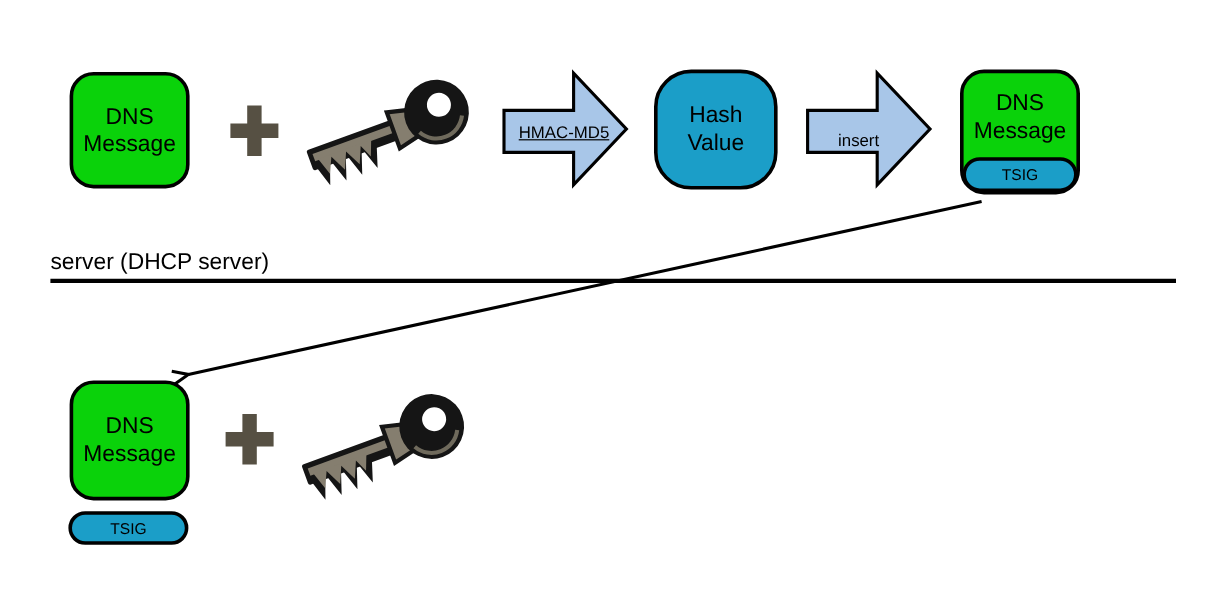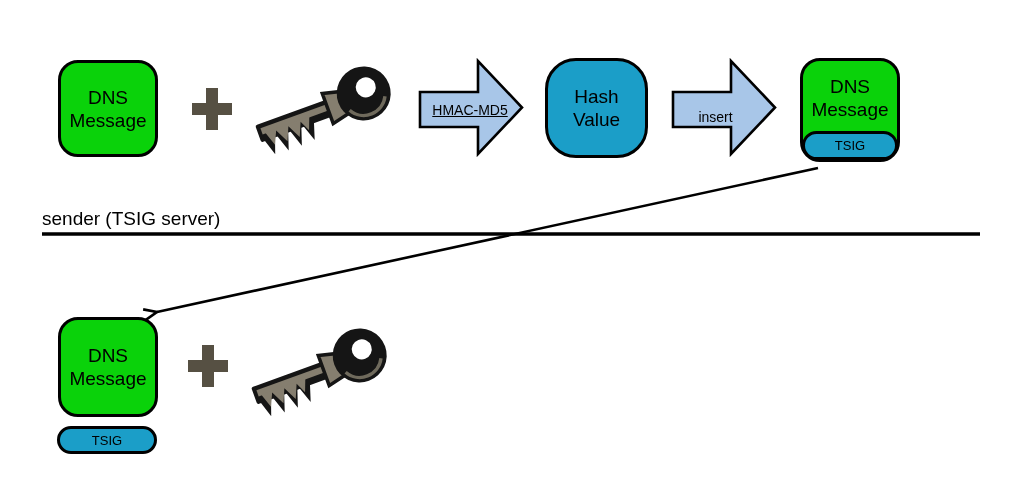--- a/index.html
+++ b/index.html
@@ -121,21 +121,21 @@
   <div class="arrow-label" style="left:673px;top:75px;width:85px;height:35px;margin-top:24px;">insert</div>
 
   <div class="box green-box" style="left:800px;top:58px;width:100px;height:104px;padding-bottom:24px;">
     <span class="box-label">DNS
 Message</span>
     <div class="tsig-badge">
       <span>TSIG</span>
     </div>
   </div>
 
-  <div class="section-label" style="left:42px;top:208px;">sender (TSIG server)</div>
+  <div class="section-label" style="left:42px;top:208px;">server (DHCP server)</div>
 
   <div class="box green-box" style="left:58px;top:317px;width:100px;height:100px;">
     <span class="box-label">DNS
 Message</span>
   </div>
 
   <div class="tsig-pill" style="left:57px;top:426px;width:100px;height:28px;">
     <span>TSIG</span>
   </div>
 

